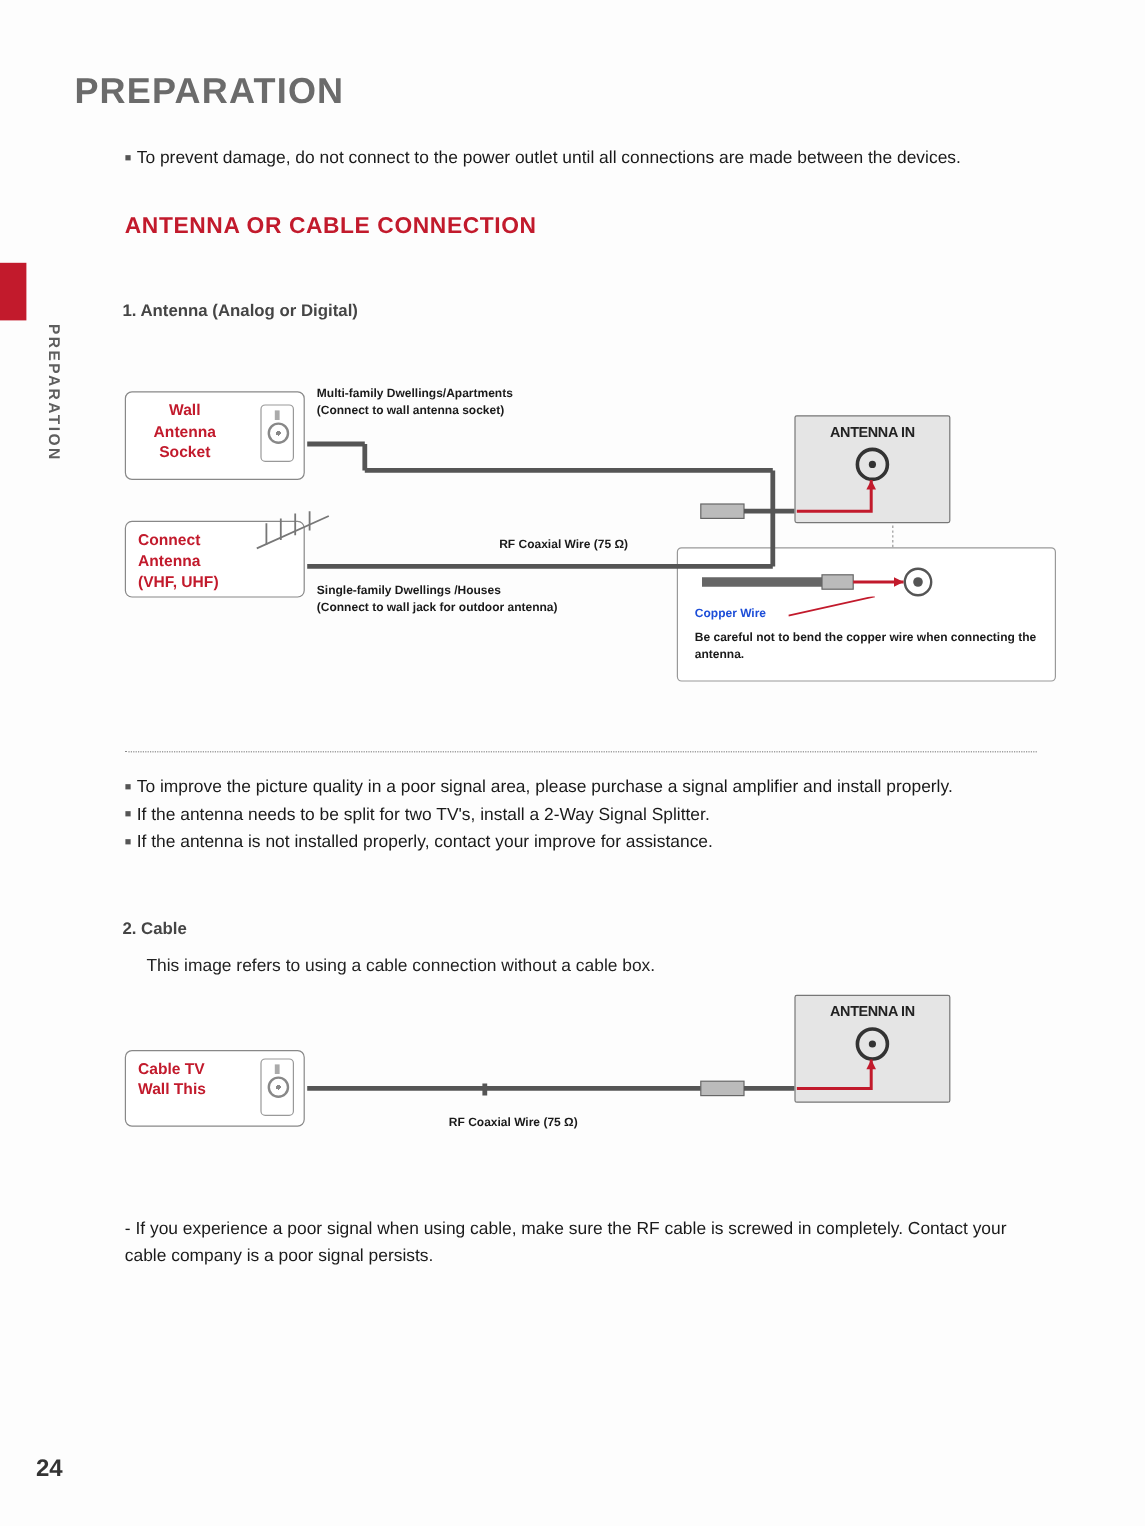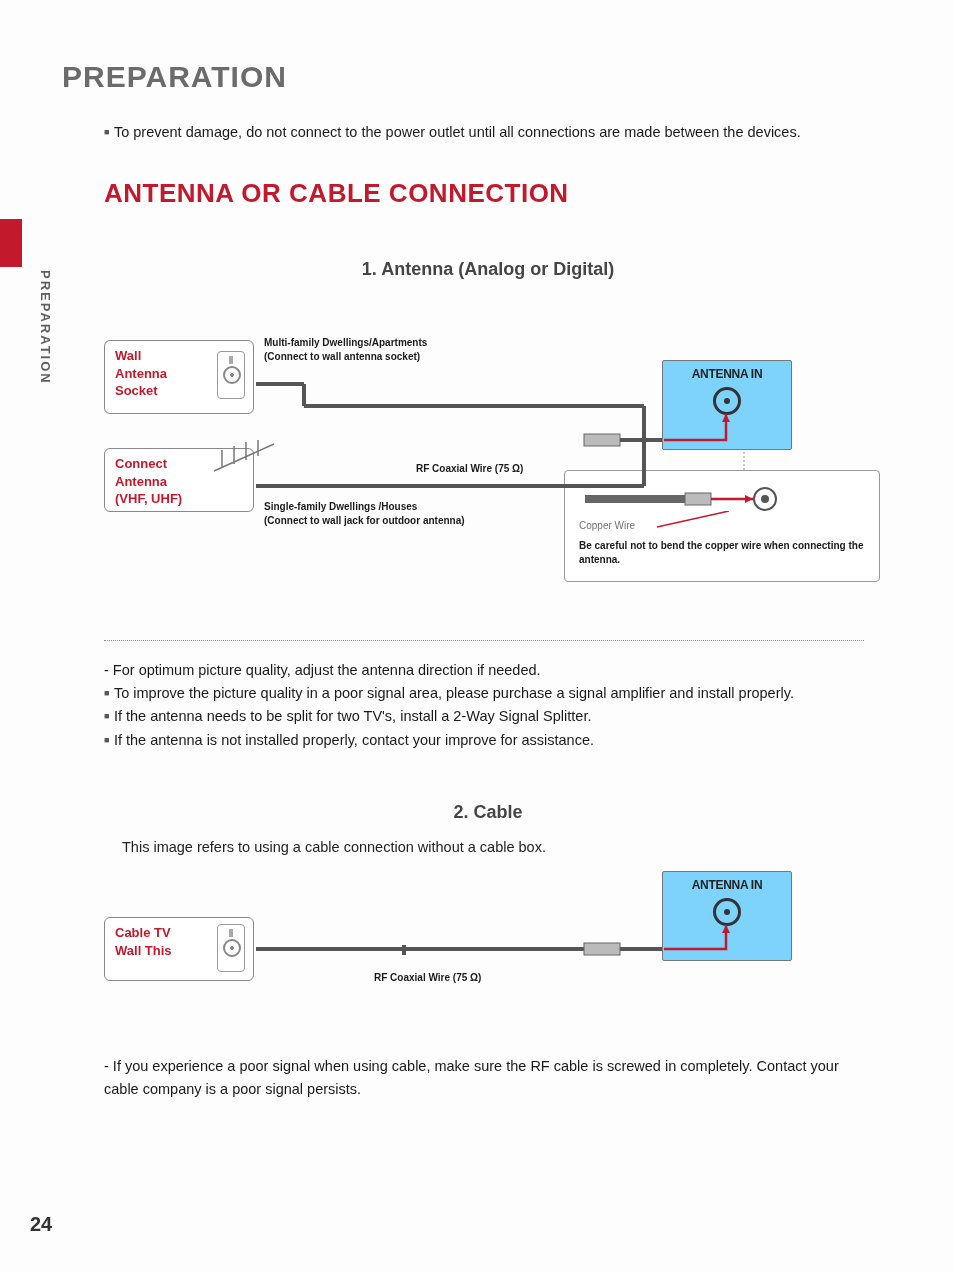--- a/index.html
+++ b/index.html
@@ -40,33 +40,32 @@
   .bullet::before {
     content: "■ ";
     color: #555;
     font-size: 9px;
     vertical-align: 2px;
     margin-right: 2px;
   }
   .section-title {
     margin-top: 38px;
     margin-left: 42px;
-    font-size: 26px;
+    font-size: 19px;
     color: #c21a2c;
     font-weight: 600;
     letter-spacing: 0.5px;
     font-family: "Arial Narrow", Arial, sans-serif;
   }
   .sub-heading {
     margin-top: 50px;
-    margin-left: 22px;
-    font-size: 18px;
+    margin-left: 40px;
+    font-size: 14px;
     font-weight: 700;
     color: #454545;
-    text-align: center;
   }
   .sub-desc {
     margin-top: 14px;
     margin-left: 60px;
     font-size: 14.5px;
     line-height: 1.4;
     color: #222;
   }
   .side-label {
     position: absolute;
@@ -129,21 +128,21 @@
     left:11px; top:4px;
     width:4px; height:8px;
     background:#aaa;
   }
   .ant-port {
     position: absolute;
     width: 130px;
     height: 90px;
     border: 1.5px solid #777;
     border-radius: 2px;
-    background: #7dd3fc;
+    background: #e5e5e5;
     text-align: center;
   }
   .ant-port-label {
     font-size: 12px;
     font-weight: 700;
     margin-top: 6px;
     letter-spacing: -0.3px;
     color: #222;
   }
   .coax-ring {
@@ -161,21 +160,21 @@
     width:6px; height:6px;
     background:#333;
     border-radius:50%;
   }
   .small-text {
     position: absolute;
     font-size: 10px;
     font-weight: 700;
     line-height: 1.35;
   }
-  .red-text { color: #737373; font-weight: 400; }
+  .red-text { color: #1d4ed8; font-weight: 700; }
   .dotted-hr {
     margin: 40px 0 18px 42px;
     border: none;
     border-top: 1px dotted #888;
     width: 760px;
   }
   .notes {
     margin-left: 42px;
     font-size: 14.5px;
     line-height: 1.6;
@@ -197,21 +196,21 @@
 <div class="page">
   <div class="page-title">PREPARATION</div>
   <div class="prevent-note bullet">To prevent damage, do not connect to the power outlet until all connections are made between the devices.</div>
   <div class="section-title">ANTENNA OR CABLE CONNECTION</div>
 
   <div class="sub-heading">1. Antenna (Analog or Digital)</div>
 
   <div class="diagram" style="height:260px;">
 
     <div class="box-label" style="left:0; top:0; width:150px; height:74px;">
-      <span style="white-space:pre-line; display:inline-block; width:78px;">Wall
+      <span style="white-space:pre-line; display:inline-block; width:78px;text-align:center;">Wall
 Antenna
 Socket</span>
       <div class="socket-icon" style="right:8px; top:10px;"></div>
     </div>
 
     <div class="box-label" style="left:0; top:108px; width:150px; height:64px;">
       <span style="white-space:pre-line;">Connect
 Antenna
 (VHF, UHF)</span>
     </div>
@@ -267,21 +266,20 @@
       <polyline class="red" points="560,100 622,100 622,74"></polyline>
       <polygon points="622,74 618,82 626,82" fill="#c21a2c"></polygon>
 
       <line x1="640" y1="112" x2="640" y2="130" stroke="#999" stroke-width="1" stroke-dasharray="2,2"></line>
     </svg>
   </div>
 
   <hr class="dotted-hr">
 
   <ul class="notes">
-    <li class="dash">For optimum picture quality, adjust the antenna direction if needed.</li>
     <li class="bullet">To improve the picture quality in a poor signal area, please purchase a signal amplifier and install properly.</li>
     <li class="bullet">If the antenna needs to be split for two TV's, install a 2-Way Signal Splitter.</li>
     <li class="bullet">If the antenna is not installed properly, contact your improve for assistance.</li>
   </ul>
 
   <div class="sub-heading" style="margin-top:50px;">2. Cable</div>
   <div class="sub-desc">This image refers to using a cable connection without a cable box.</div>
 
   <div class="diagram" style="height:140px; margin-top:40px;">
     <div class="box-label" style="left:0; top:20px; width:150px; height:64px;">

